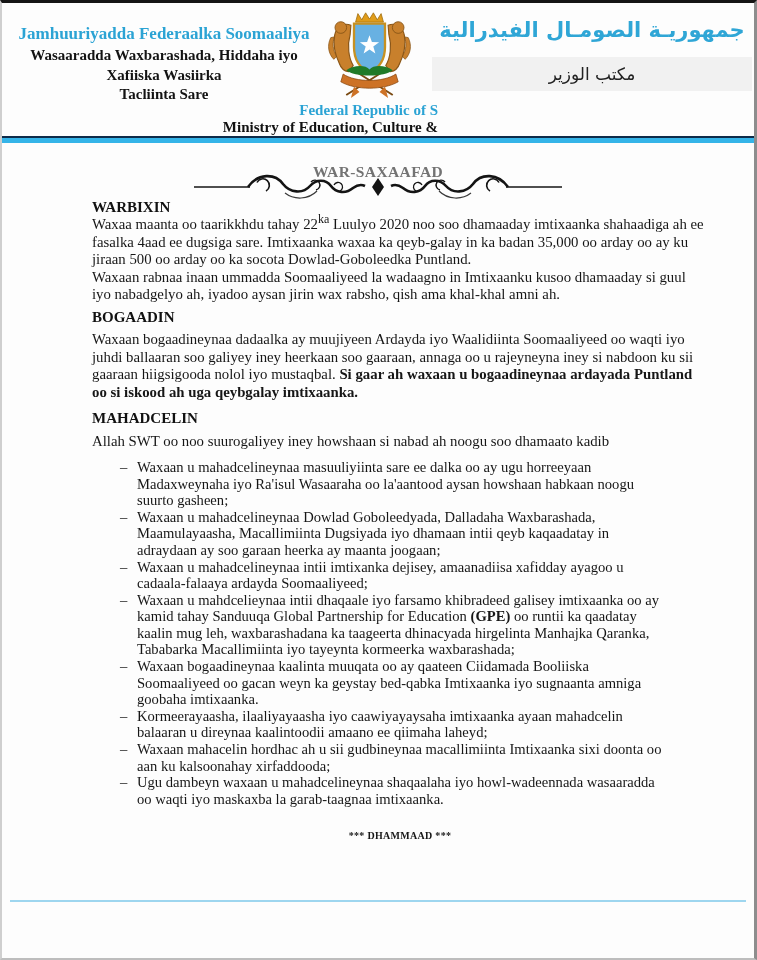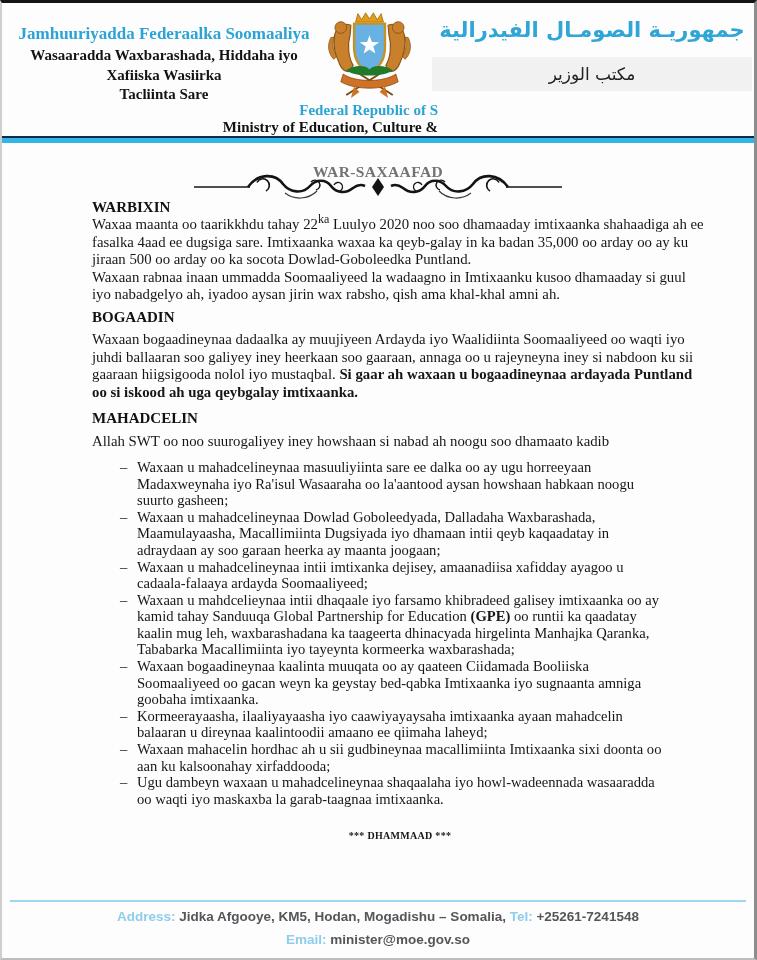--- a/index.html
+++ b/index.html
@@ -150,26 +150,14 @@
         <li>
           <span class="dash">–</span>
           <span class="li-body"><span>Ugu dambeyn waxaan u mahadcelineynaa shaqaalaha iyo howl-wadeennada wasaaradda oo waqti iyo maskaxba la garab-taagnaa imtixaanka.</span></span>
         </li>
       </ul>
 
     <div class="end-mark">*** DHAMMAAD ***</div>
   </div>
 
   <div class="footer-rule"></div>
-  <div class="footer">
-    <div>
-      <span class="lbl">Address:</span>
-      <span>Jidka Afgooye, KM5, Hodan, Mogadishu – Somalia,</span>
-      <span class="lbl">Tel:</span>
-      <span>+25261-7241548</span>
-    </div>
-    <div>
-      <span class="lbl">Email:</span>
-      <span>minister@moe.gov.so</span>
-    </div>
-  </div>
 
 </div>
 
 </body></html>

